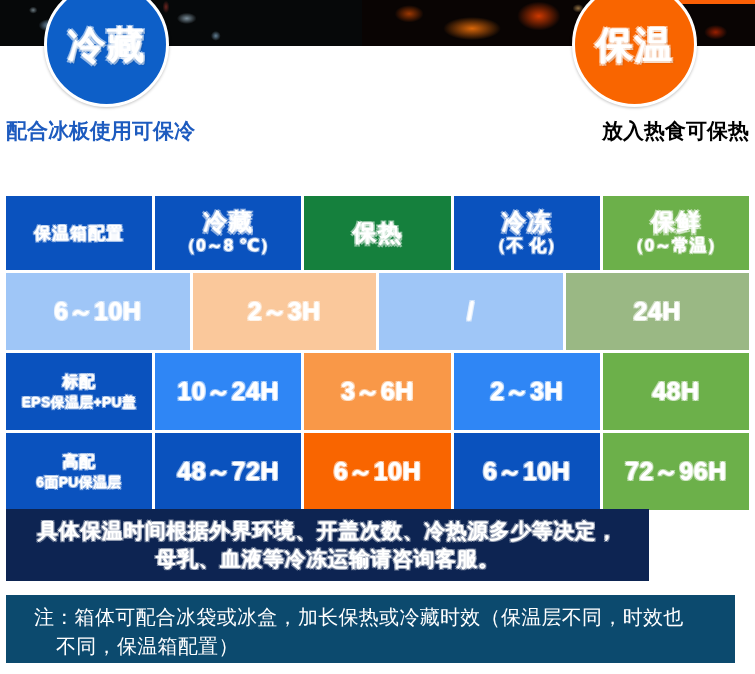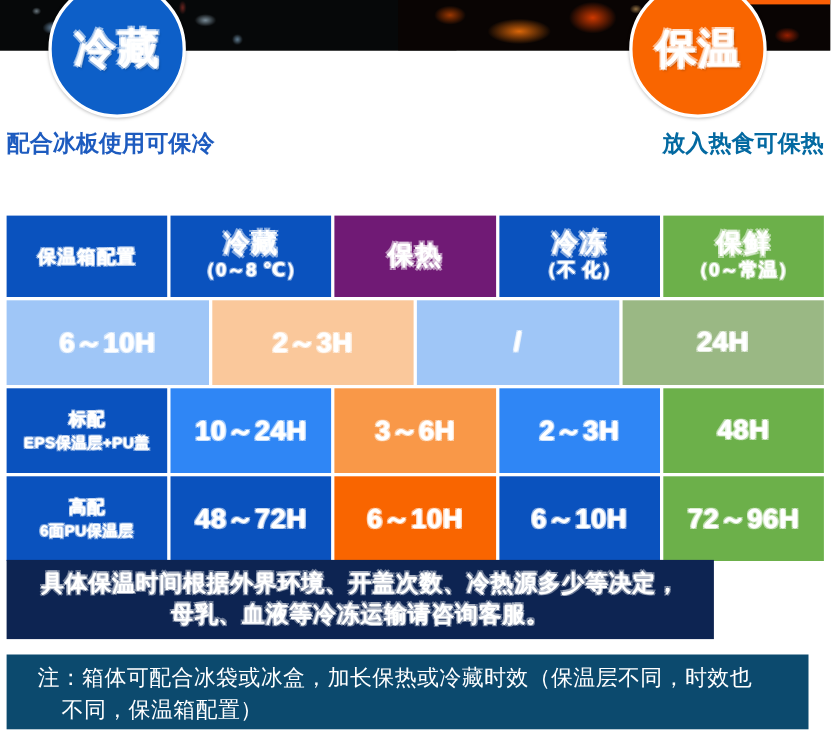--- a/index.html
+++ b/index.html
@@ -64,21 +64,21 @@
   #badge-warm  { left: 572px; top: -18px; background: #f96500; }
 
   
   .caption {
     position: absolute; font-size: 21px; font-weight: bold; line-height: 1;
     white-space: nowrap;
   }
   #caption-cold { left: 6px;  top: 120px; color: #1d5bbf;
     text-shadow: -2px -2px 0 #fff, 2px -2px 0 #fff, -2px 2px 0 #fff, 2px 2px 0 #fff,
                  0 -2px 0 #fff, 0 2px 0 #fff, -2px 0 0 #fff, 2px 0 0 #fff; }
-  #caption-warm { right: 6px; top: 120px; color: #0369a1;
+  #caption-warm { right: 6px; top: 120px; color: #000000;
     text-shadow: -2px -2px 0 #fff, 2px -2px 0 #fff, -2px 2px 0 #fff, 2px 2px 0 #fff,
                  0 -2px 0 #fff, 0 2px 0 #fff, -2px 0 0 #fff, 2px 0 0 #fff; }
 
   
   .table {
     position: absolute; left: 6px; top: 196px; width: 743px;
     display: flex; flex-direction: column; gap: 3px;
   }
   .trow { display: flex; gap: 3px; }
   .tcell {
@@ -161,21 +161,21 @@
   <div class="table">
 
     <div class="trow hdr-row">
       <div class="tcell c0" style="background:#0a52be">
         <span class="hdr-first">保温箱配置</span>
       </div>
       <div class="tcell c1" style="background:#0a52be">
         <span class="hdr-main">冷藏</span>
         <span class="hdr-sub">（0～8 ℃）</span>
       </div>
-      <div class="tcell c2" style="background:#701a75">
+      <div class="tcell c2" style="background:#15803d">
         <span class="hdr-main">保热</span>
       </div>
       <div class="tcell c3" style="background:#0a52be">
         <span class="hdr-main">冷冻</span>
         <span class="hdr-sub">（不 化）</span>
       </div>
       <div class="tcell c4" style="background:#6cb04a">
         <span class="hdr-main">保鲜</span>
         <span class="hdr-sub">（0～常温）</span>
       </div>

